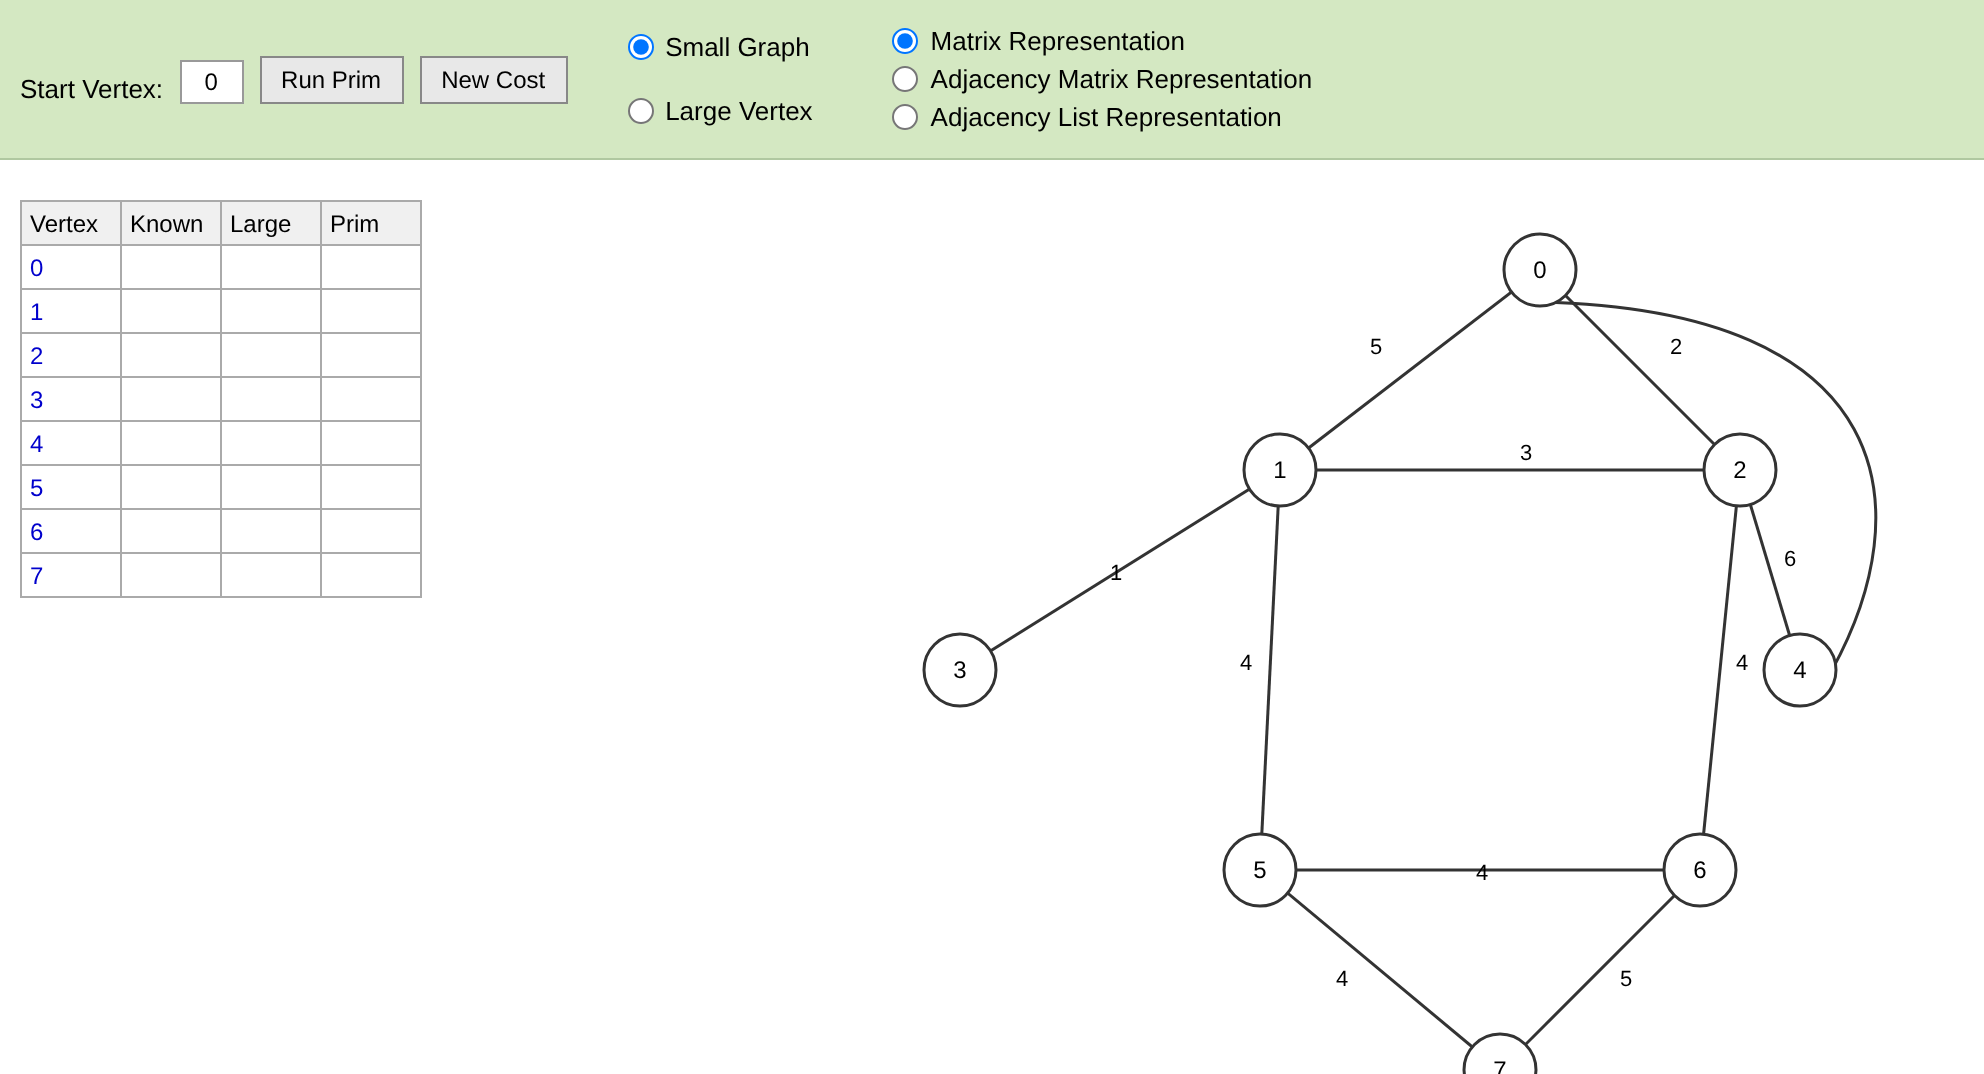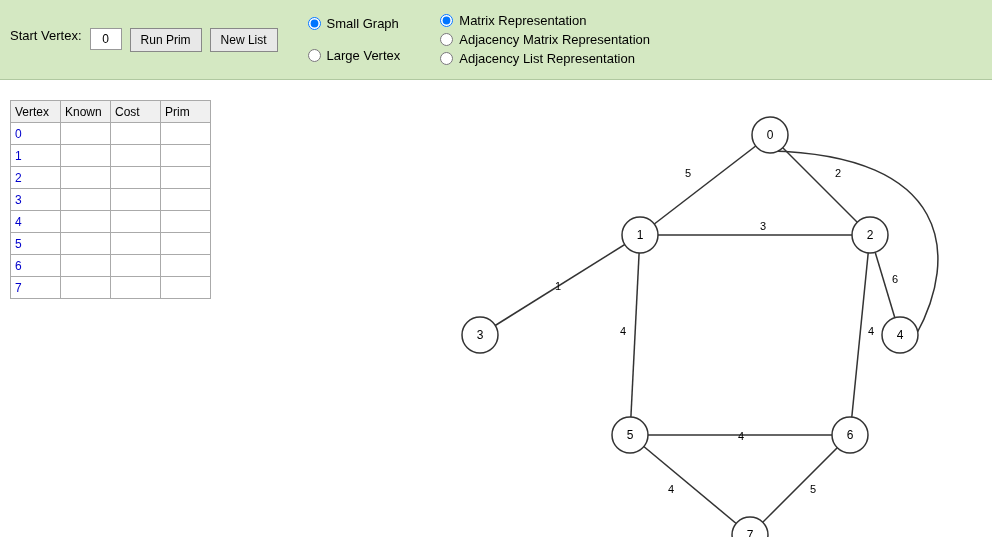--- a/index.html
+++ b/index.html
@@ -11,21 +11,21 @@
       display: flex;
       align-items: center;
       gap: 10px;
       flex-wrap: wrap;
       border-bottom: 1px solid #b0c8a0;
       min-height: 80px;
     }
 
     .toolbar-left {
       display: flex;
-      align-items: flex-start;
+      align-items: flex-end;
       gap: 8px;
     }
 
     .toolbar-left label { font-size: 13px; }
 
     .start-vertex-input {
       width: 32px;
       height: 22px;
       border: 1px solid #999;
       font-size: 12px;
@@ -128,21 +128,21 @@
     }
   </style>
 </head>
 <body>
 
 <div id="toolbar">
   <div class="toolbar-left">
     <label>Start Vertex:</label>
     <input class="start-vertex-input" type="text" value="0" style="">
     <button class="btn">Run Prim</button>
-    <button class="btn">New List</button>
+    <button class="btn">New Cost</button>
   </div>
 
   <div class="radio-group">
     <div class="radio-row">
       <input type="radio" name="graph_size" id="small" checked="" style="">
       <label for="small">Small Graph</label>
     </div>
     <div class="radio-row">
       <input type="radio" name="graph_size" id="large" style="">
       <label for="large">Large Vertex</label>
@@ -165,21 +165,21 @@
   </div>
 </div>
 
 <div id="main">
   <div id="table-section">
     <table>
       <thead>
         <tr>
           <th>Vertex</th>
           <th>Known</th>
-          <th>Cost</th>
+          <th>Large</th>
           <th>Prim</th>
         </tr>
       </thead>
       <tbody id="table-body">
       <tr>
             <td class="vertex-label">0</td>
             <td></td>
             <td></td>
             <td></td>
           </tr>

